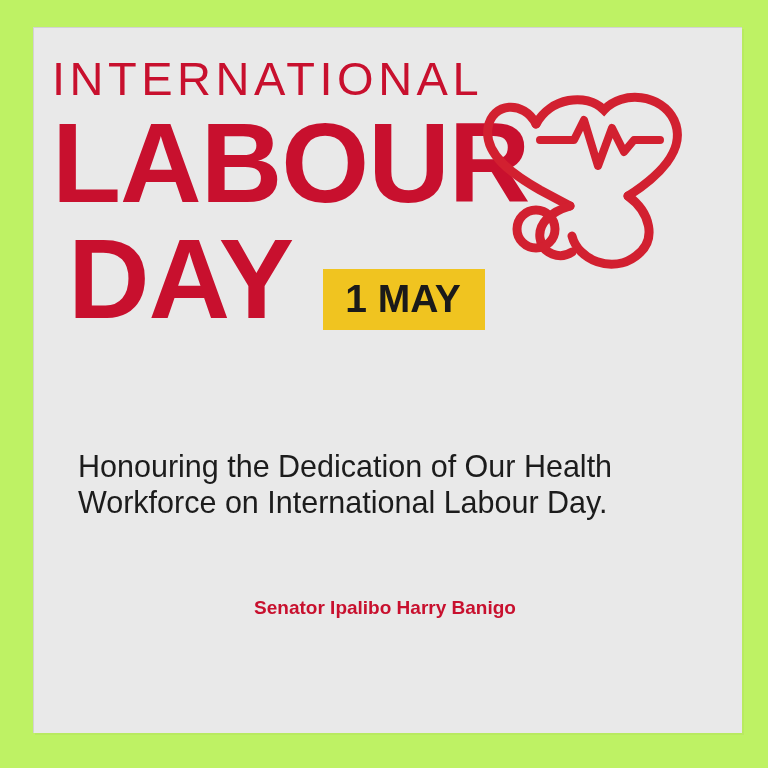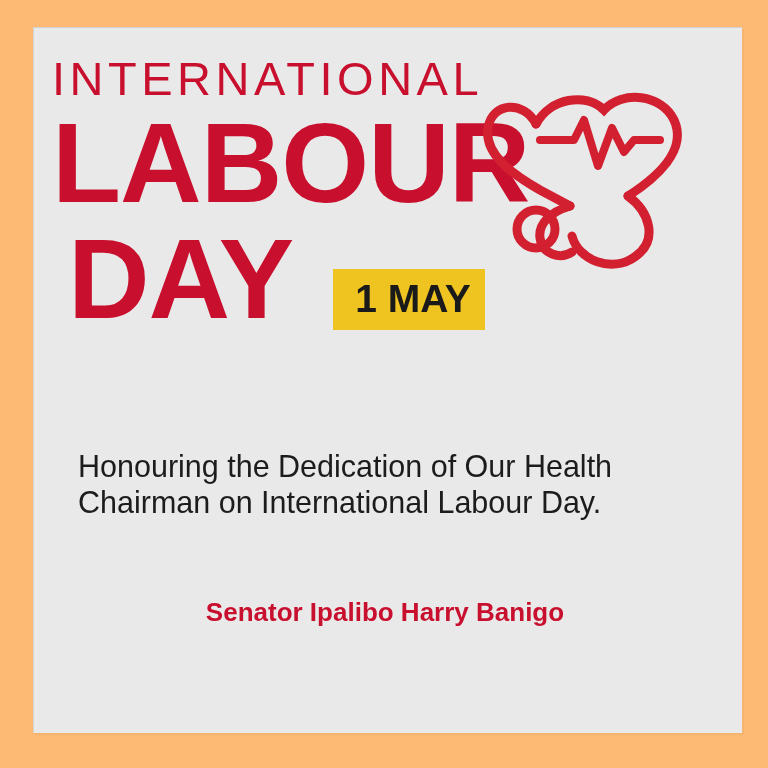--- a/index.html
+++ b/index.html
@@ -10,21 +10,21 @@
     width: 768px;
     height: 768px;
     background: #e6e6e6;
     font-family: "Liberation Sans", sans-serif;
     overflow: hidden;
   }
   #poster {
     position: relative;
     width: 768px;
     height: 768px;
-    background: #fdba74;
+    background: #bef264;
     box-sizing: border-box;
   }
   .inner-frame {
     position: absolute;
     left: 33px;
     top: 27px;
     width: 709px;
     height: 706px;
     background: #e9e9e9;
     border-left: 1px solid #d2d2d2;
@@ -68,22 +68,22 @@
     line-height: 0.92;
     letter-spacing: -1px;
     margin: 16px;
     white-space: nowrap;
   }
   .date-badge {
     background: #f0c420;
     color: #1a1a1a;
     font-size: 39px;
     font-weight: 700;
-    padding: 10px 14px 12px 22px;
-    margin-left: 24px;
+    padding: 10px 24px 12px 22px;
+    margin-left: 14px;
     margin-bottom: 18px;
     line-height: 1;
     white-space: nowrap;
   }
   .subtitle {
     position: absolute;
     left: 78px;
     top: 448px;
     width: 560px;
     font-size: 30.5px;
@@ -91,21 +91,21 @@
     color: #1c1c1c;
     font-weight: 400;
   }
   .credit {
     position: absolute;
     left: 68px;
     top: 596px;
     width: 634px;
     text-align: center;
     color: #c8102e;
-    font-size: 26px;
+    font-size: 19px;
     font-weight: 700;
     line-height: 1.28;
   }
   .heart-mark {
     position: absolute;
     left: 478px;
     top: 62px;
     width: 230px;
     height: 240px;
   }
@@ -130,19 +130,19 @@
     <svg width="230" height="240" viewBox="0 0 230 240" fill="none" xmlns="http://www.w3.org/2000/svg">
       <path d="M58 62 C 46 38, 14 40, 10 66 C 6 92, 34 112, 62 128 L 92 144" stroke="#d22030" stroke-width="9" stroke-linecap="round" fill="none"></path>
       <path d="M58 62 C 72 36, 108 30, 126 48 C 144 28, 184 32, 196 58 C 210 88, 178 116, 150 134" stroke="#d22030" stroke-width="9" stroke-linecap="round" fill="none"></path>
       <path d="M62 78 L 96 78 L 106 58 L 120 104 L 134 66 L 146 90 L 156 78 L 182 78" stroke="#d22030" stroke-width="8" stroke-linecap="round" stroke-linejoin="round" fill="none"></path>
       <path d="M150 134 C 172 150, 180 178, 158 194 C 134 212, 100 198, 94 174" stroke="#d22030" stroke-width="9" stroke-linecap="round" fill="none"></path>
       <path d="M92 144 C 72 150, 60 162, 62 176 C 64 192, 82 198, 94 190" stroke="#d22030" stroke-width="9" stroke-linecap="round" fill="none"></path>
       <circle cx="58" cy="167" r="19" stroke="#d22030" stroke-width="9" fill="none"></circle>
     </svg>
   </div>
 
-  <div class="subtitle">Honouring the Dedication of Our Health Chairman on International Labour Day.</div>
+  <div class="subtitle">Honouring the Dedication of Our Health Workforce on International Labour Day.</div>
 
   <div class="credit">
     <div>Senator Ipalibo Harry Banigo</div>
   </div>
 
 </div>
 
 </body></html>

